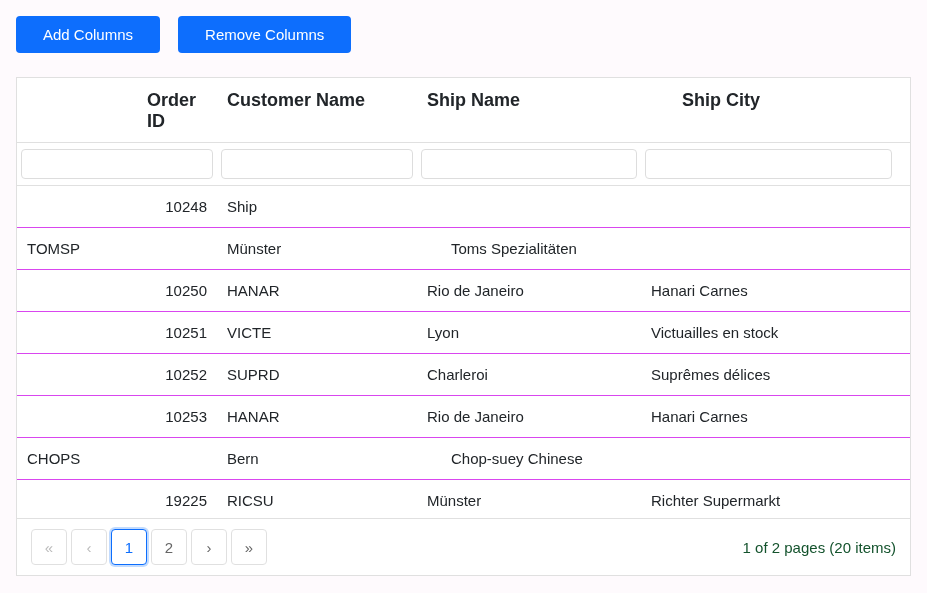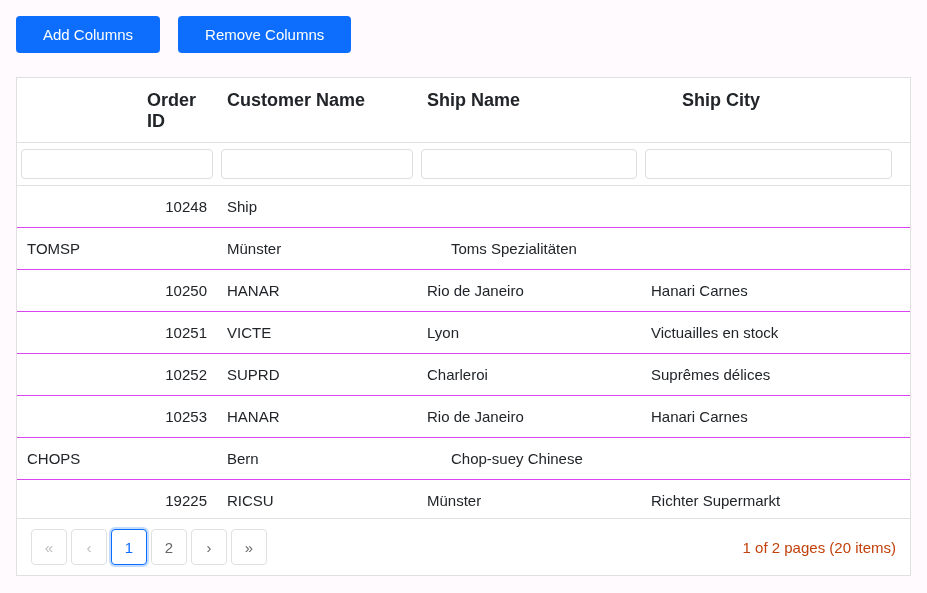--- a/index.html
+++ b/index.html
@@ -99,21 +99,21 @@
   }
   .pager-btn.active {
     color: #0d6efd;
     border: 1px solid #0d6efd;
     box-shadow: 0 0 0 2px rgba(13,110,253,0.25);
   }
   .pager-btn.disabled { color: #bbb; cursor: default; }
   .pager-info {
     margin-left: auto;
     font-size: 15px;
-    color: #c2410c;
+    color: #14532d;
   }
   
   .grid-body::-webkit-scrollbar { width: 16px; }
   .grid-body::-webkit-scrollbar-thumb { background: #c1c1c1; }
   .grid-body::-webkit-scrollbar-track { background: #f1f1f1; }
 </style>
 </head>
 <body>
 
 <div class="button-row">

